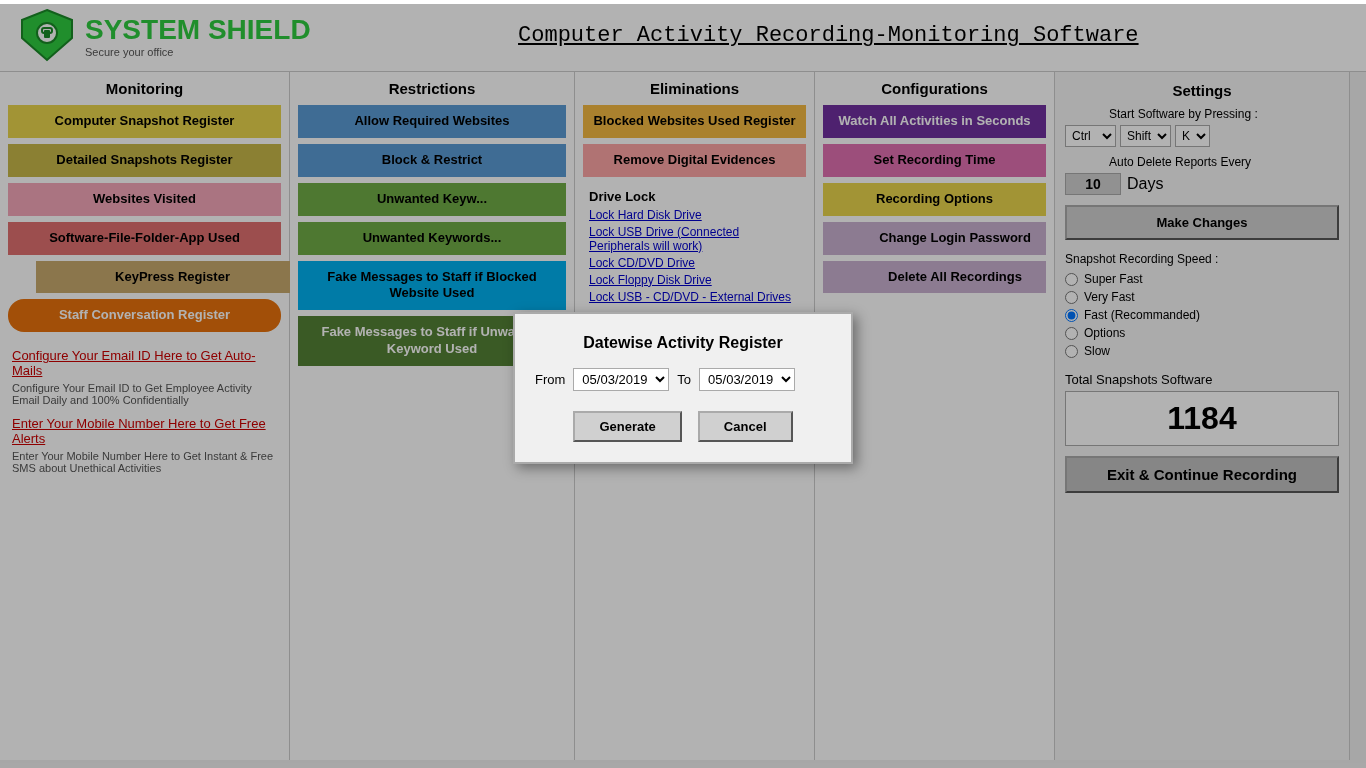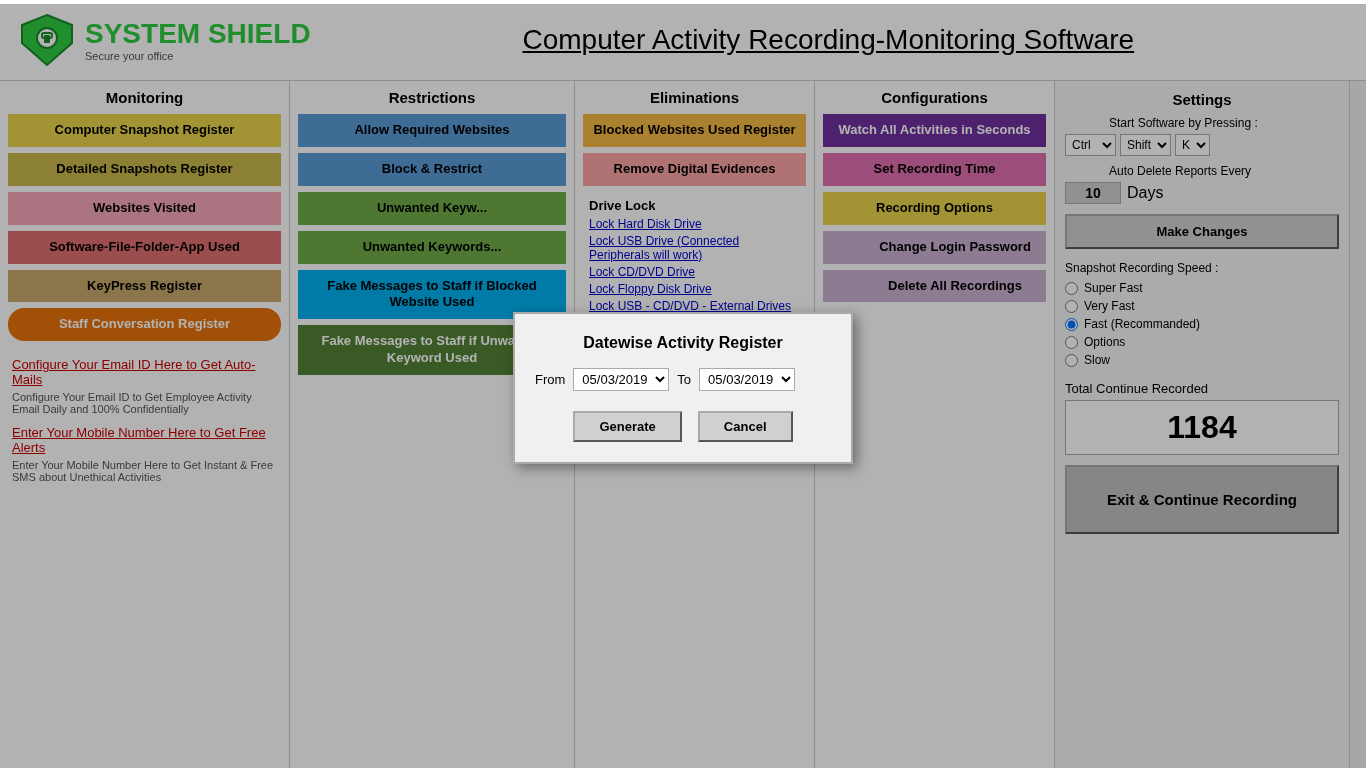--- a/index.html
+++ b/index.html
@@ -1,48 +1,48 @@
 <!DOCTYPE html>
 <html><head>
   <meta charset="utf-8">
   <style>
     * { box-sizing: border-box; margin: 0; padding: 0; }
     body { font-family: Arial, sans-serif; background: #f0f0f0; width: 1366px; height: 768px; overflow: hidden; position: relative; }
 
     
-    .header { display: flex; align-items: center; padding: 8px 20px; background: #fff; border-bottom: 1px solid #ccc; height: 81px; }
+    .header { display: flex; align-items: center; padding: 8px 20px; background: #fff; border-bottom: 1px solid #ccc; height: 72px; }
     .logo-area { display: flex; align-items: center; gap: 10px; }
     .logo-shield { width: 55px; height: 55px; }
     .logo-text { display: flex; flex-direction: column; }
     .logo-title { font-size: 28px; font-weight: bold; color: #000; }
     .logo-title span { color: #2ecc40; }
     .logo-subtitle { font-size: 11px; color: #555; }
     .header-center { flex: 1; text-align: center; }
-    .header-center h1 { font-size: 28px; font-weight: normal; text-decoration: underline; color: #000; }
+    .header-center h1 { font-size: 22px; font-weight: normal; text-decoration: underline; color: #000; font-family: Liberation Mono, monospace; }
 
     
     .main { display: flex; height: calc(768px - 80px); }
 
     
     .section { display: flex; flex-direction: column; border-right: 1px solid #ccc; padding: 8px; }
     .section-title { text-align: center; font-size: 15px; font-weight: bold; margin-bottom: 8px; color: #000; }
 
     .monitoring { width: 290px; background: #fff; }
     .restrictions { width: 285px; background: #fff; }
     .eliminations { width: 240px; background: #fff; }
     .configurations { width: 240px; background: #fff; }
     .settings { width: 295px; background: #f5f5f5; padding: 10px; }
 
     
     .btn { display: flex; align-items: center; justify-content: center; text-align: center; padding: 8px 6px; margin-bottom: 6px; font-size: 13px; font-weight: bold; cursor: pointer; border: none; width: 100%; line-height: 1.3; }
     .btn-yellow { background: #e8d44d; color: #000; }
     .btn-olive { background: #c8b84a; color: #000; }
     .btn-pink { background: #f4a7b9; color: #000; }
     .btn-salmon { background: #e07070; color: #000; }
-    .btn-tan { background: #c8a96e; color: #000; }
+    .btn-tan { background: #c8a96e; color: #000; margin-left: 28px; }
     .btn-orange { background: #e8720c; color: #fff; border-radius: 16px; }
     .btn-blue { background: #5b9bd5; color: #000; }
     .btn-green { background: #70ad47; color: #000; }
     .btn-darkgreen { background: #548235; color: #fff; }
     .btn-teal { background: #00b0f0; color: #000; }
     .btn-purple { background: #7030a0; color: #fff; }
     .btn-amber { background: #f4b942; color: #000; }
     .btn-coral { background: #fca5a5; color: #000; }
     .btn-mauve { background: #c9b1d0; color: #000; padding-left: 47px; }
     .btn-magenta { background: #e070b0; color: #000; }
@@ -62,21 +62,21 @@
     .settings-label { font-size: 12px; color: #000; margin-bottom: 4px; margin-left: 44px; }
     .settings-row { display: flex; align-items: center; gap: 4px; margin-bottom: 8px; }
     .settings-select { font-size: 12px; padding: 2px; border: 1px solid #aaa; background: #fff; }
     .auto-delete-row { display: flex; align-items: center; gap: 6px; margin-bottom: 10px; }
     .auto-delete-input { width: 56px; text-align: center; font-size: 14px; font-weight: bold; border: 1px solid #aaa; background: #d0d0d0; padding: 2px; }
     .make-changes-btn { width: 100%; padding: 8px; background: #d0d0d0; border: 2px outset #aaa; font-size: 13px; font-weight: bold; cursor: pointer; margin-bottom: 12px; }
     .snapshot-speed-label { font-size: 12px; color: #000; margin-bottom: 6px; }
     .radio-item { display: flex; align-items: center; gap: 6px; font-size: 12px; margin-bottom: 4px; }
     .total-label { font-size: 13px; color: #000; margin-top: 10px; margin-bottom: 4px; }
     .total-count-box { border: 1px solid #aaa; background: #fff; text-align: center; padding: 8px; font-size: 32px; font-weight: bold; color: #000; margin-bottom: 10px; }
-    .exit-btn { width: 100%; padding: 24px; background: #c0c0c0; border: 2px outset #aaa; font-size: 15px; font-weight: bold; cursor: pointer; color: #000; }
+    .exit-btn { width: 100%; padding: 8px; background: #c0c0c0; border: 2px outset #aaa; font-size: 15px; font-weight: bold; cursor: pointer; color: #000; }
 
     
     .modal-overlay { position: absolute; top: 4px; left: 0; width: 100%; height: 100%; background: rgba(0,0,0,0.3); z-index: 100; display: flex; align-items: center; justify-content: center; }
     .modal { background: #f0f0f0; border: 2px solid #aaa; width: 340px; padding: 20px; box-shadow: 4px 4px 12px rgba(0,0,0,0.4); }
     .modal-title { text-align: center; font-size: 16px; font-weight: bold; margin-bottom: 16px; color: #000; }
     .modal-form { display: flex; align-items: center; gap: 8px; margin-bottom: 20px; font-size: 13px; }
     .modal-label { font-size: 13px; }
     .modal-select { font-size: 13px; padding: 2px 4px; border: 1px solid #aaa; background: #fff; }
     .modal-buttons { display: flex; justify-content: center; gap: 16px; }
     .modal-btn { padding: 6px 24px; font-size: 13px; border: 2px outset #aaa; background: #d0d0d0; cursor: pointer; font-weight: bold; }
@@ -205,21 +205,21 @@
       <span>Fast (Recommanded)</span>
     </div>
     <div class="radio-item">
       <input type="radio" name="speed" style="">
       <span>Options</span>
     </div>
     <div class="radio-item">
       <input type="radio" name="speed" style="">
       <span>Slow</span>
     </div>
-    <div class="total-label">Total Continue Recorded</div>
+    <div class="total-label">Total Snapshots Software</div>
     <div class="total-count-box">1184</div>
     <button class="exit-btn">Exit &amp; Continue Recording</button>
   </div>
 
 </div>
 
 <div class="modal-overlay">
   <div class="modal">
     <div class="modal-title">Datewise Activity Register</div>
     <div class="modal-form">

